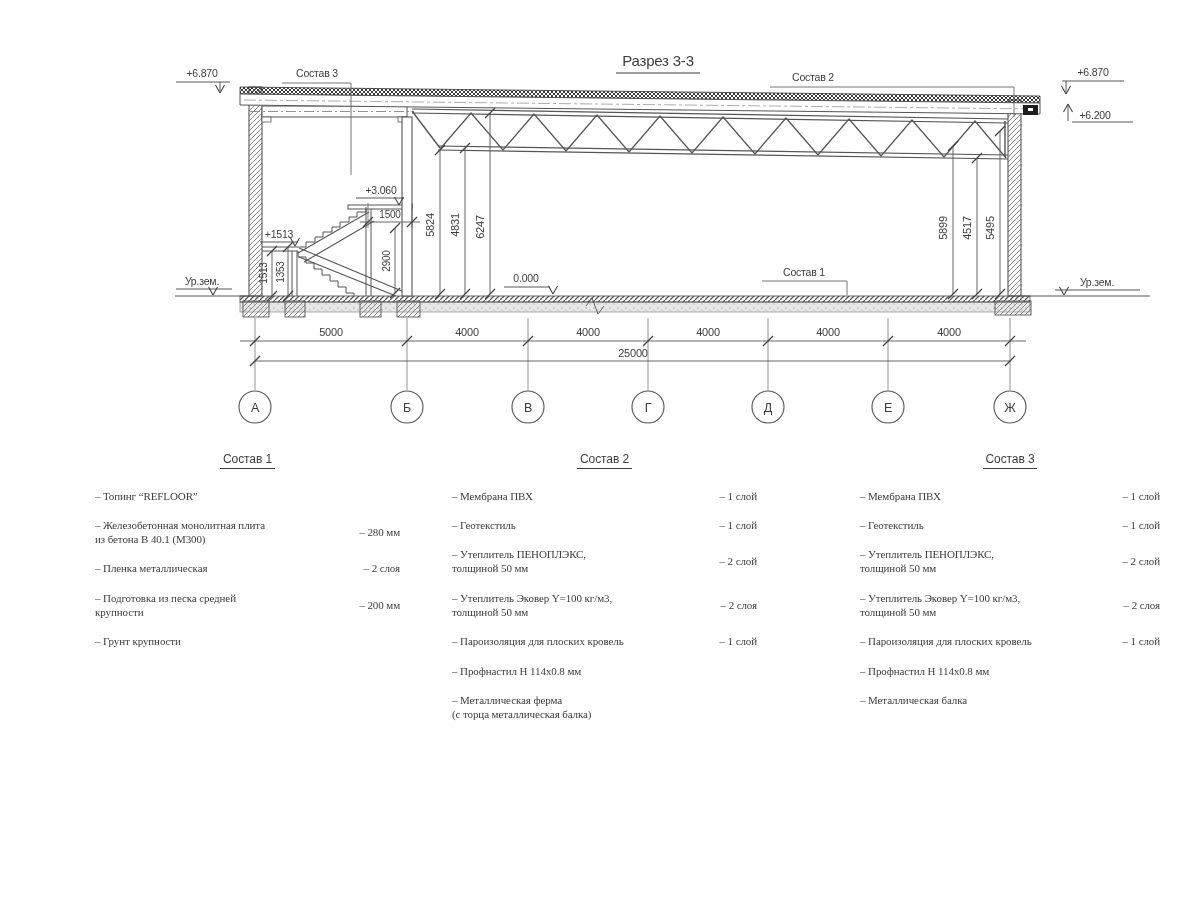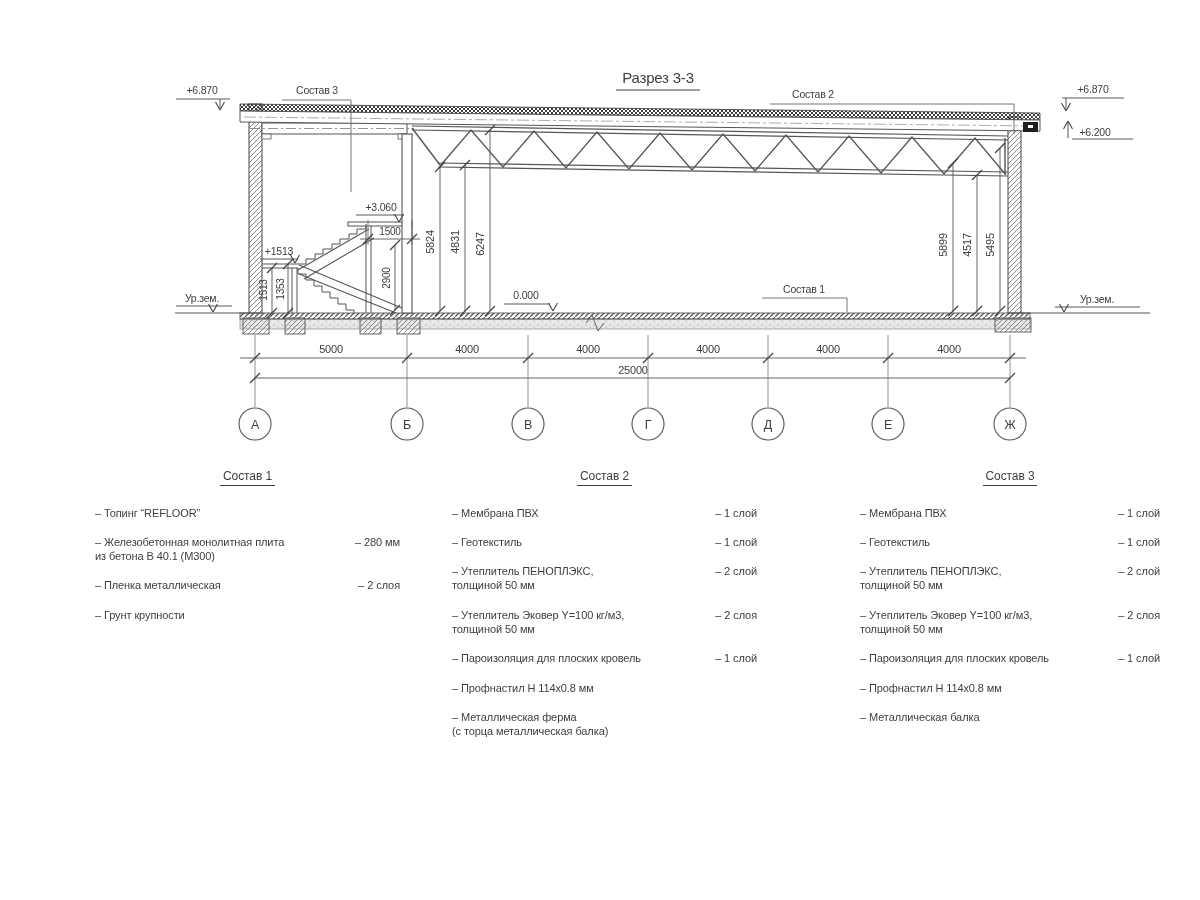--- a/index.html
+++ b/index.html
@@ -1,27 +1,27 @@
 <!DOCTYPE html>
 <html><head>
 <meta charset="utf-8">
 <style>
   html,body{margin:0;padding:0;background:#fff;}
   .sheet{position:relative;width:1200px;height:768px;background:#ffffff;overflow:hidden;
-         font-family:"Liberation Sans",sans-serif;color:#3e3e3e;margin-top:17px;}
+         font-family:"Liberation Sans",sans-serif;color:#3e3e3e;}
   .sheet svg{position:absolute;left:0;top:0;}
   svg text{fill:#3d3d3d;font-family:"Liberation Sans",sans-serif;letter-spacing:-0.2px;}
   .t-title{font-size:15px;}
   .t-dim{font-size:11px;}
   .t-dim-s{font-size:10px;}
   .t-lbl{font-size:10.5px;}
   .mlist{position:absolute;top:452px;width:305px;font-size:11px;line-height:1.3;letter-spacing:-0.1px;}
   .mlist-heading{text-align:center;font-size:12px;margin-bottom:21px;}
   .mlist-heading span{border-bottom:1px solid #3e3e3e;padding:0 3px 2px 3px;}
-  .mitem{display:flex;justify-content:space-between;align-items:flex-start;margin-bottom:15px;}
+  .mitem{display:flex;justify-content:space-between;align-items:center;margin-bottom:15px;font-family:Liberation Serif, serif;}
   .iname{white-space:pre-line;}
   .ival{white-space:nowrap;margin-left:10px;}
 </style>
 </head>
 <body>
 
 <div class="sheet">
 
 <svg width="1200" height="445" viewBox="0 0 1200 445">
   <defs>
@@ -302,20 +302,25 @@
   <div class="mitem">
         <span class="iname">– Железобетонная монолитная плита
 из бетона В 40.1 (М300)</span>
         <span class="ival">– 280 мм</span>
       </div>
   <div class="mitem">
         <span class="iname">– Пленка металлическая</span>
         <span class="ival">– 2 слоя</span>
       </div>
   <div class="mitem">
+        <span class="iname">– Подготовка из песка средней
+крупности</span>
+        <span class="ival">– 200 мм</span>
+      </div>
+  <div class="mitem">
         <span class="iname">– Грунт крупности</span>
         <span class="ival"></span>
       </div>
 </div>
 
 <div class="mlist" style="left:452px;">
   <div class="mlist-heading"><span>Состав 2</span></div>
   <div class="mitem">
         <span class="iname">– Мембрана ПВХ</span>
         <span class="ival">– 1 слой</span>

